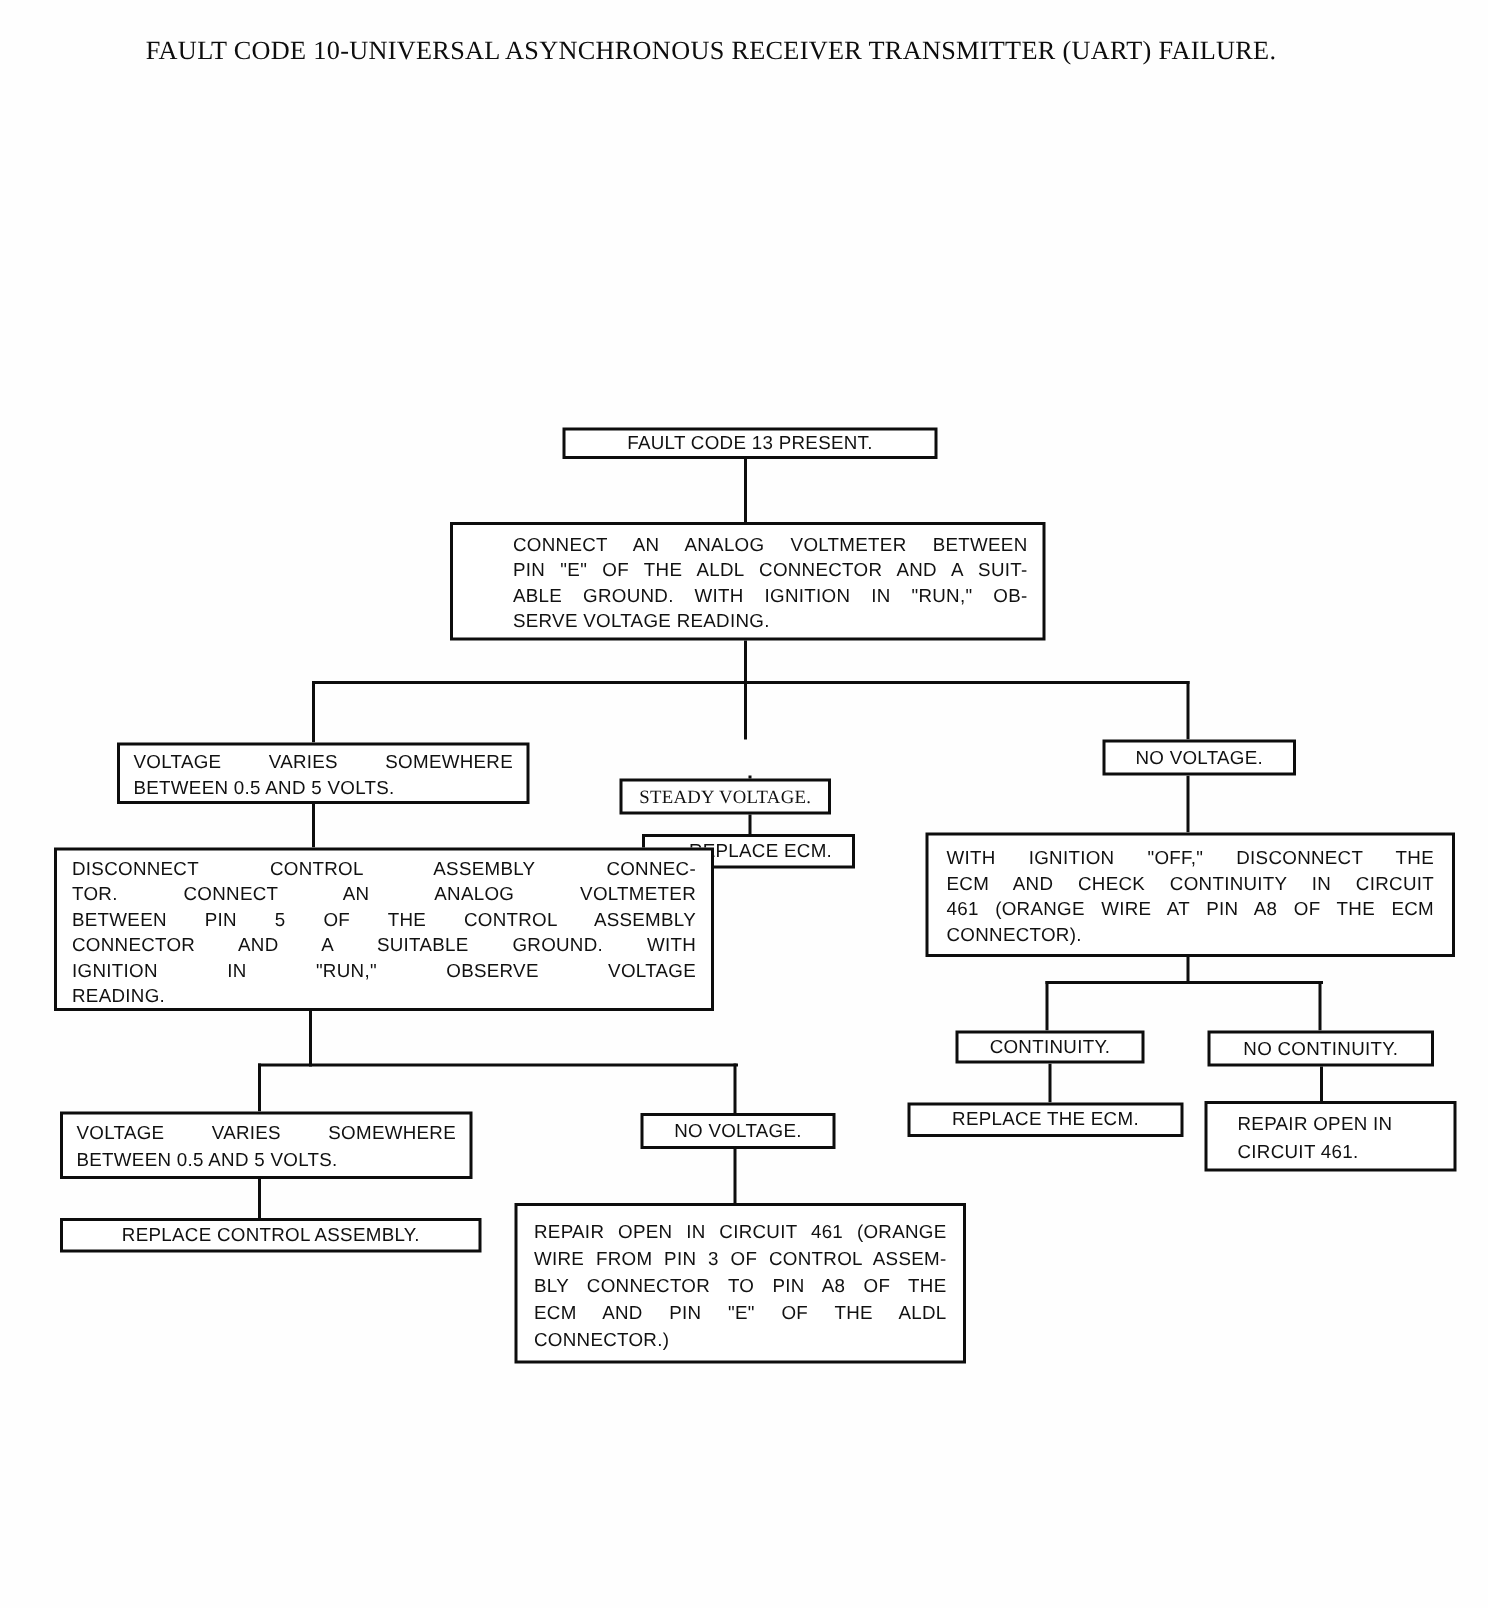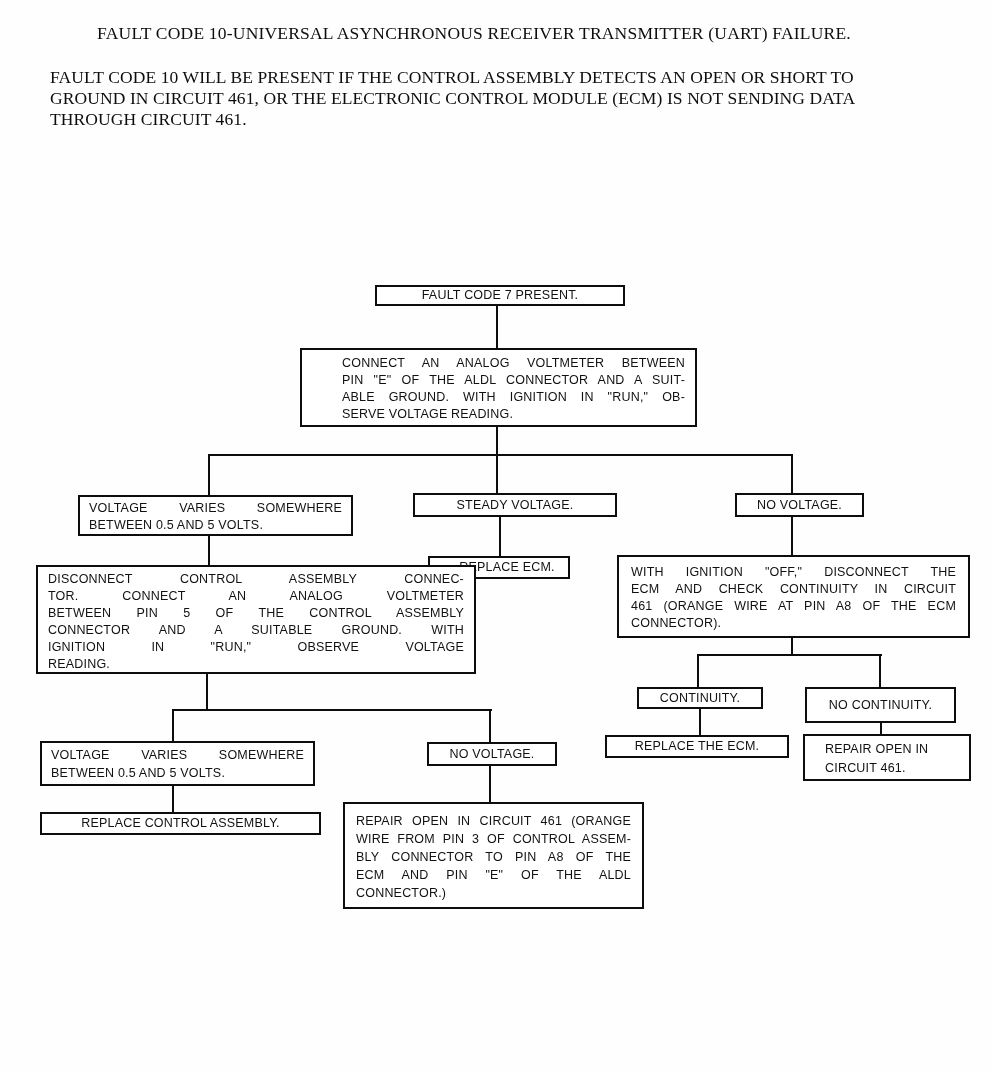--- a/index.html
+++ b/index.html
@@ -37,25 +37,20 @@
 
   
   .cline { position:absolute; background:#0d0d0d; }
 </style>
 </head>
 <body>
 
 <div class="page">
 
   <div class="doc-title">FAULT CODE 10-UNIVERSAL ASYNCHRONOUS RECEIVER TRANSMITTER (UART) FAILURE.</div>
-  <div class="doc-intro">
-    <div>FAULT CODE 10 WILL BE PRESENT IF THE CONTROL ASSEMBLY DETECTS AN OPEN OR SHORT TO</div>
-    <div>GROUND IN CIRCUIT 461, OR THE ELECTRONIC CONTROL MODULE (ECM) IS NOT SENDING DATA</div>
-    <div>THROUGH CIRCUIT 461.</div>
-  </div>
 
   <div class="cline" style="left:496px; top:305px; width:2px; height:43px;"></div>
   <div class="cline" style="left:496px; top:426px; width:2px; height:67px;"></div>
   <div class="cline" style="left:208px; top:454px; width:585px; height:2px;"></div>
   <div class="cline" style="left:208px; top:454px; width:2px; height:41px;"></div>
   <div class="cline" style="left:791px; top:454px; width:2px; height:39px;"></div>
   <div class="cline" style="left:499px; top:517px; width:2px; height:39px;"></div>
   <div class="cline" style="left:791px; top:517px; width:2px; height:38px;"></div>
   <div class="cline" style="left:208px; top:536px; width:2px; height:29px;"></div>
   <div class="cline" style="left:791px; top:638px; width:2px; height:18px;"></div>
@@ -64,50 +59,50 @@
   <div class="cline" style="left:879px; top:654px; width:2px; height:33px;"></div>
   <div class="cline" style="left:699px; top:709px; width:2px; height:26px;"></div>
   <div class="cline" style="left:880px; top:709px; width:2px; height:25px;"></div>
   <div class="cline" style="left:206px; top:674px; width:2px; height:37px;"></div>
   <div class="cline" style="left:172px; top:709px; width:320px; height:2px;"></div>
   <div class="cline" style="left:172px; top:709px; width:2px; height:32px;"></div>
   <div class="cline" style="left:489px; top:709px; width:2px; height:33px;"></div>
   <div class="cline" style="left:172px; top:786px; width:2px; height:26px;"></div>
   <div class="cline" style="left:489px; top:766px; width:2px; height:36px;"></div>
 
-  <div class="fbox center" style="left:375px; top:285px; width:250px; height:21px;">FAULT CODE 7 PRESENT.</div>
+  <div class="fbox center" style="left:375px; top:285px; width:250px; height:21px;">FAULT CODE 13 PRESENT.</div>
 
   <div class="fbox multi" style="left:300px; top:348px; width:397px; height:79px;padding-left:40px;">
     <div class="jline">CONNECT AN ANALOG VOLTMETER BETWEEN</div>
     <div class="jline">PIN "E" OF THE ALDL CONNECTOR AND A SUIT-</div>
     <div class="jline">ABLE GROUND. WITH IGNITION IN "RUN," OB-</div>
     <div class="lline">SERVE VOLTAGE READING.</div>
   </div>
 
   <div class="fbox multi" style="left:78px; top:495px; width:275px; height:41px; padding:3px 9px;">
     <div class="jline">VOLTAGE VARIES SOMEWHERE</div>
     <div class="lline">BETWEEN 0.5 AND 5 VOLTS.</div>
   </div>
 
-  <div class="fbox center" style="left:413px; top:493px; width:204px; height:24px;">STEADY VOLTAGE.</div>
+  <div class="fbox center" style="left:413px; top:519px; width:141px; height:24px;font-family:Liberation Serif, serif;">STEADY VOLTAGE.</div>
 
   <div class="fbox center" style="left:735px; top:493px; width:129px; height:24px;">NO VOLTAGE.</div>
 
   <div class="fbox center" style="left:428px; top:556px; width:142px; height:23px;padding-left:16px;">REPLACE ECM.</div>
 
   <div class="fbox multi" style="left:617px; top:555px; width:353px; height:83px; padding:7px 12px;">
     <div class="jline">WITH IGNITION "OFF," DISCONNECT THE</div>
     <div class="jline">ECM AND CHECK CONTINUITY IN CIRCUIT</div>
     <div class="jline">461 (ORANGE WIRE AT PIN A8 OF THE ECM</div>
     <div class="lline">CONNECTOR).</div>
   </div>
 
   <div class="fbox center" style="left:637px; top:687px; width:126px; height:22px;">CONTINUITY.</div>
 
-  <div class="fbox center" style="left:805px; top:687px; width:151px; height:36px;">NO CONTINUITY.</div>
+  <div class="fbox center" style="left:805px; top:687px; width:151px; height:24px;">NO CONTINUITY.</div>
 
   <div class="fbox center" style="left:605px; top:735px; width:184px; height:23px;">REPLACE THE ECM.</div>
 
   <div class="fbox multi" style="left:803px; top:734px; width:168px; height:47px; padding:4px 8px 4px 20px; line-height:19px;">
     <div class="lline">REPAIR OPEN IN</div>
     <div class="lline">CIRCUIT 461.</div>
   </div>
 
   <div class="fbox multi" style="left:36px; top:565px; width:440px; height:109px; padding:4px 10px;">
     <div class="jline">DISCONNECT CONTROL ASSEMBLY CONNEC-</div>

